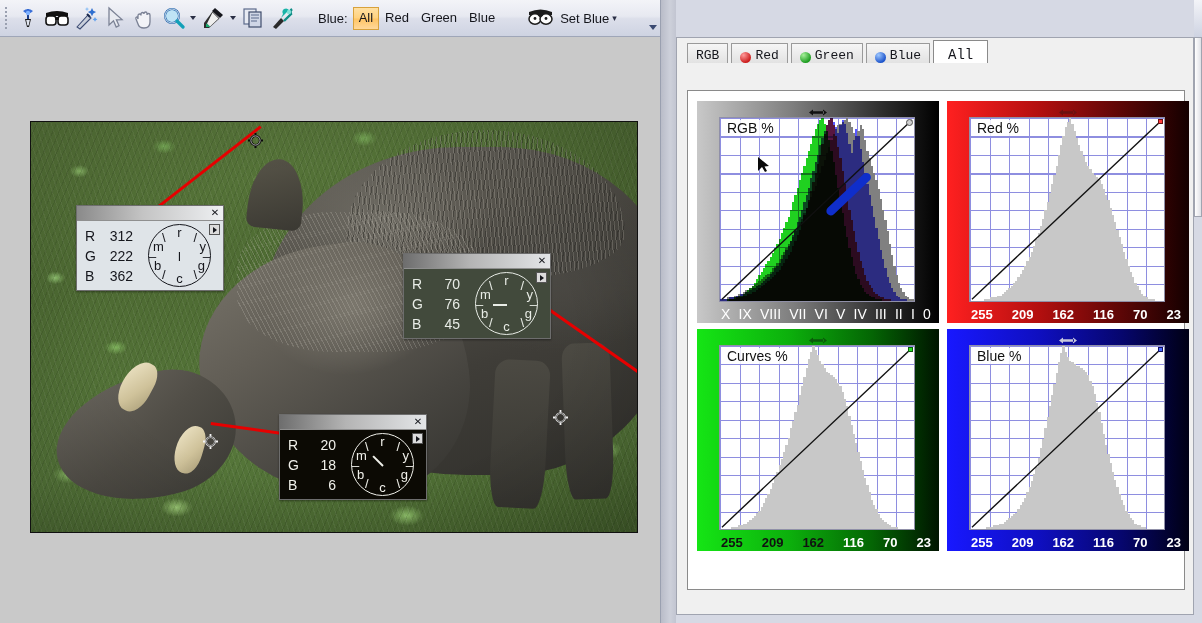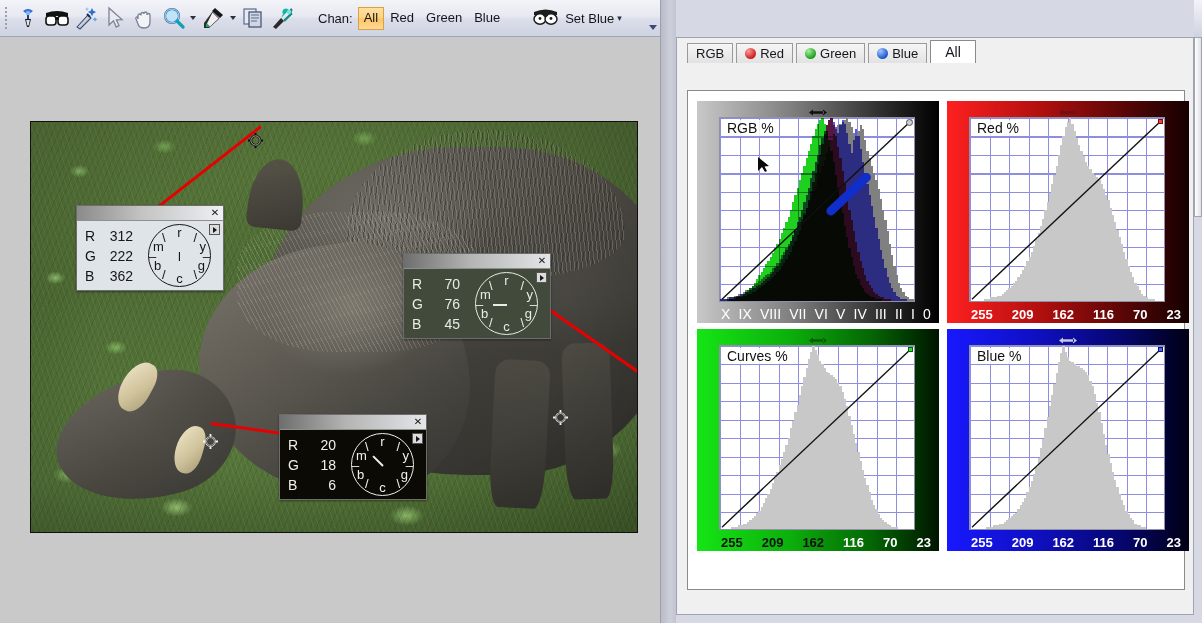--- a/index.html
+++ b/index.html
@@ -229,25 +229,25 @@
     background: #f0f0f0; border: 1px solid #a0a4b0;
   }
   #curves-title {
     font-size: 15px; color: #2b4a7d; padding: 6px 0 0 8px; height: 28px;
   }
   #tabstrip {
     position: relative; margin: 2px 0 0 10px; height: 23px;
     display: flex; align-items: flex-end;
   }
   .ctab {
-    height: 20px; display: flex; align-items: center; gap: 4px;
+    height: 20px; display: flex; align-items: flex-end; gap: 4px;
     padding: 0 8px; font-size: 13px; color: #15161c;
     background: linear-gradient(to bottom,#f6f6f6,#e2e2e2);
     border: 1px solid #9a9a9a; border-bottom: none; margin-right: 3px;
-    cursor: default; border-radius: 1px 1px 0 0;
+    cursor: default; border-radius: 1px 1px 0 0; font-family: Liberation Mono, monospace;
   }
   .ctab.active {
     height: 23px; background: #ffffff; border-color: #8a8a8a;
     padding: 0 14px; font-size: 14px; position: relative; z-index: 3;
   }
   .dot { width: 11px; height: 11px; border-radius: 50%; display:inline-block; }
   .dot.red   { background: radial-gradient(circle at 32% 28%, #ff9a9a, #cc1f1f 70%); }
   .dot.green { background: radial-gradient(circle at 32% 28%, #a6f09a, #1f9d22 70%); }
   .dot.blue  { background: radial-gradient(circle at 32% 28%, #9ec8ff, #1f56cc 70%); }
   #tabpage {
@@ -390,21 +390,21 @@
     <div class="tbtn">
       <svg width="24" height="24" viewBox="0 0 24 24">
         <path d="M3 21 L11 12 L14 15 L6 23 Z" fill="#2a2a2a"></path>
         <path d="M11 12 L19 4 a4 4 0 0 0 -5 -1 a4 4 0 0 0 -1 5 Z" fill="#19b4a8"></path>
         <path d="M14 15 l7 -7 a4 4 0 0 1 1 -5" fill="none" stroke="#0f8e86" stroke-width="2.4"></path>
         <circle cx="19" cy="6" r="2.2" fill="#7fe0d8"></circle>
       </svg>
     </div>
 
     <div id="chan-group">
-      <span class="chan-label">Chan:</span>
+      <span class="chan-label">Blue:</span>
       <span class="chan-opt active">All</span>
       <span class="chan-opt">Red</span>
       <span class="chan-opt">Green</span>
       <span class="chan-opt">Blue</span>
     </div>
 
     <div id="setmask-group">
       <span>
         <svg width="27" height="20" viewBox="0 0 27 20">
           <path d="M2 6 Q13.5 1 25 6 L25 9 L2 9 Z" fill="#1c1c1c"></path>

